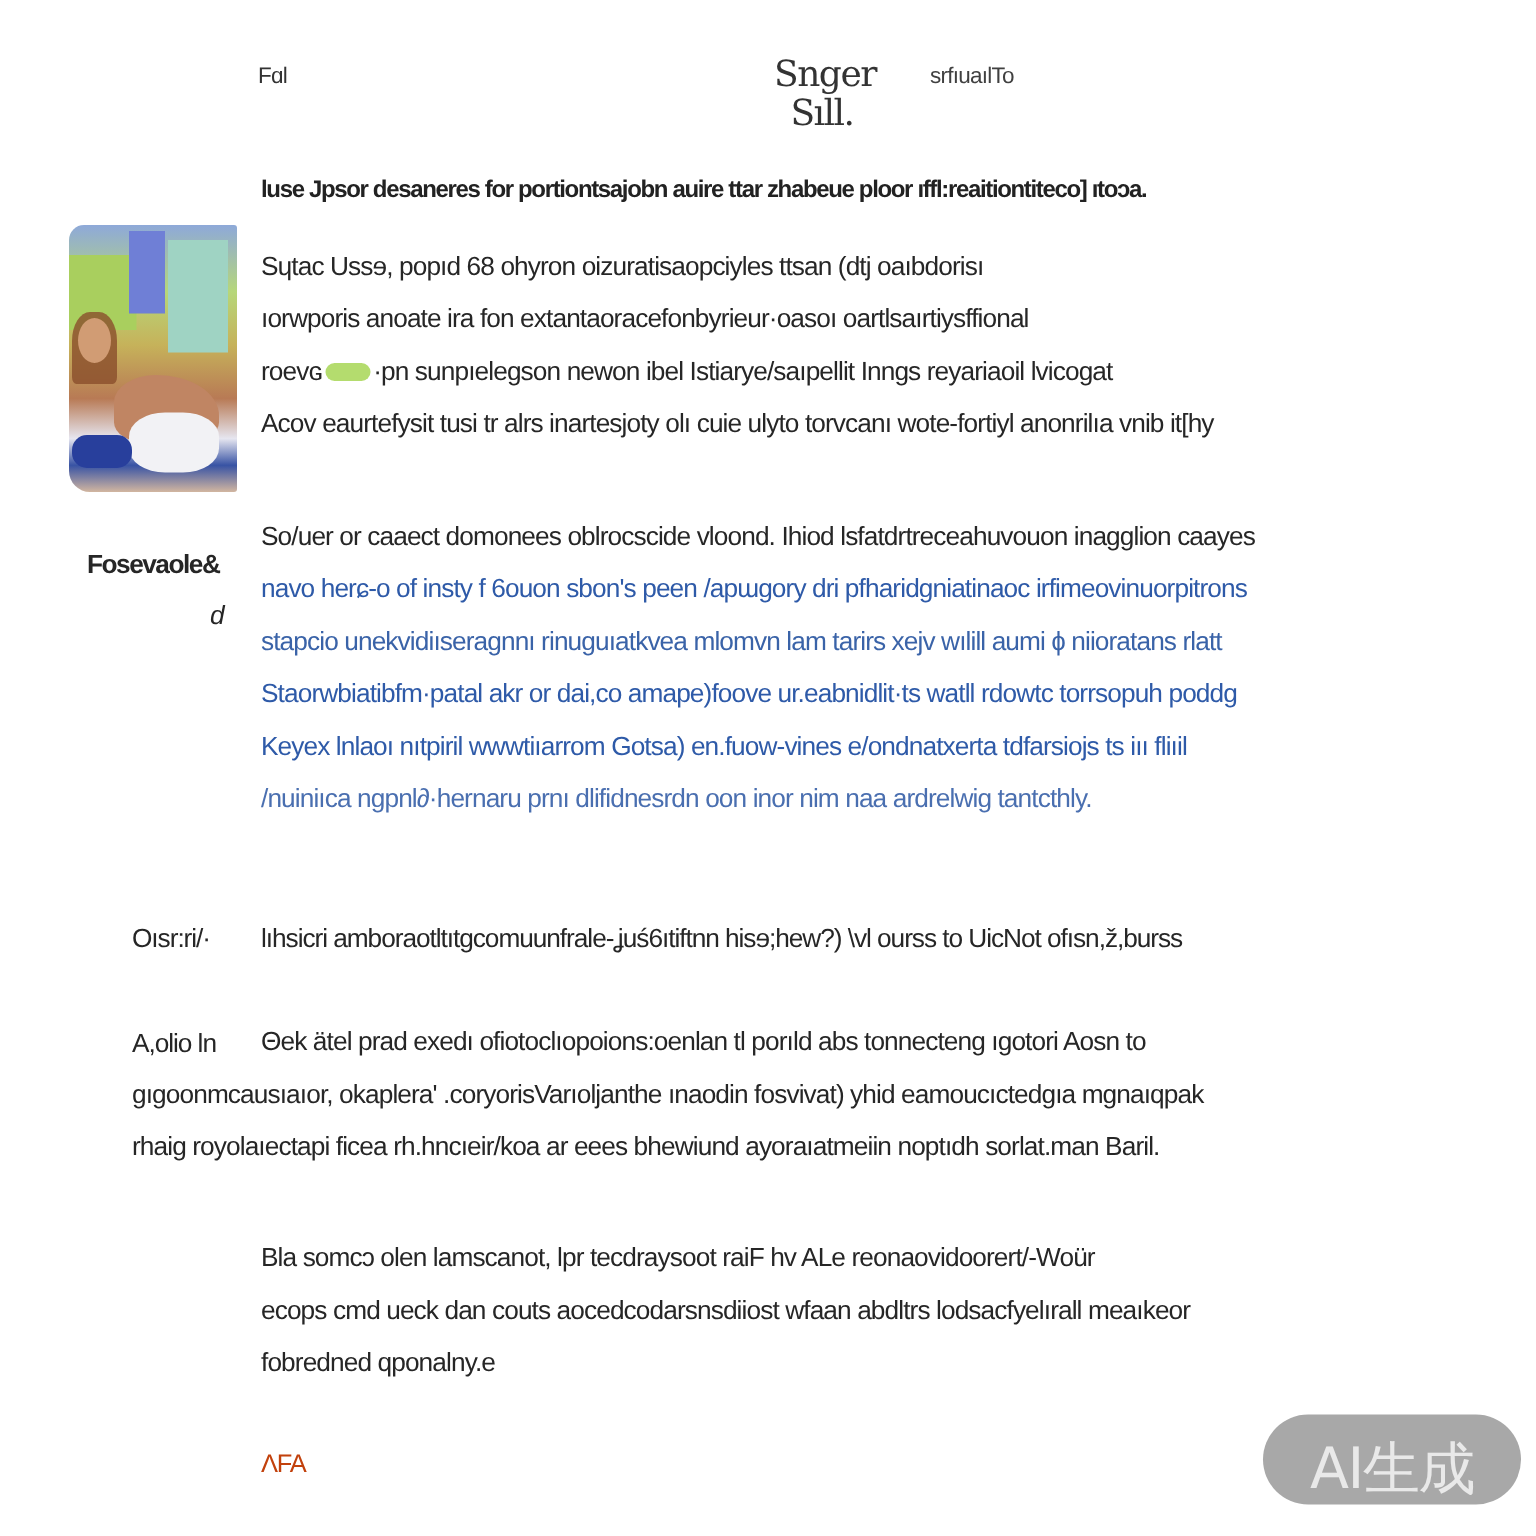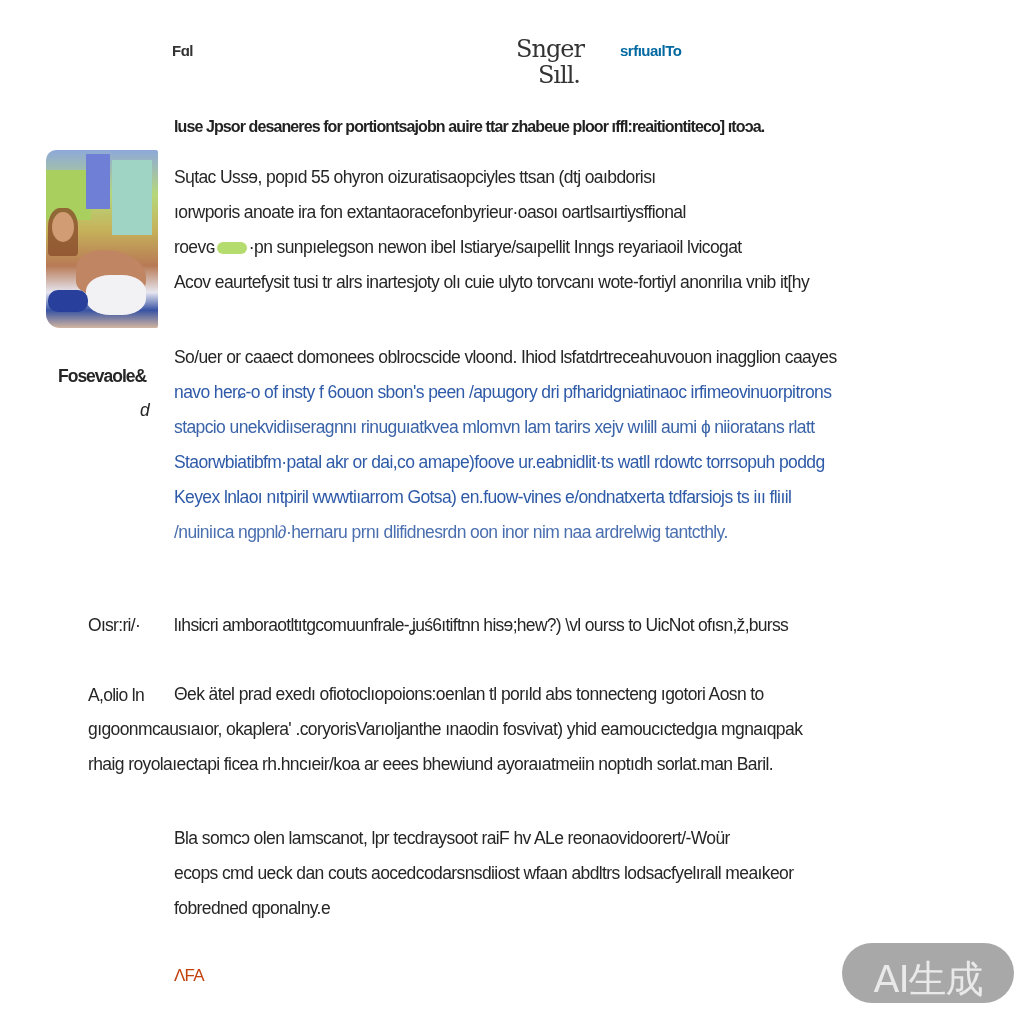--- a/index.html
+++ b/index.html
@@ -3,24 +3,24 @@
   <meta charset="utf-8">
   <style>
     html, body { margin: 0; padding: 0; }
     body {
       width: 1024px; height: 1024px; overflow: hidden;
       background: #ffffff; position: relative;
       font-family: "Liberation Sans", sans-serif;
       color: #222222;
     }
     .abs { position: absolute; }
-    .header-left { left: 172px; top: 42px; font-size: 15px; font-weight: bold; color: #333; letter-spacing: -0.5px; }
+    .header-left { left: 172px; top: 42px; font-size: 15px; font-weight: normal; color: #333; letter-spacing: -0.5px; }
     .logo { left: 516px; top: 36px; font-family: "DejaVu Serif", serif; font-size: 24px; line-height: 26px; color: #333; text-align: center; width: 64px; letter-spacing: -1px; }
-    .logo span { display: block; text-align: right; }
-    .header-right { left: 620px; top: 42px; font-size: 15px; font-weight: bold; color: #0369a1; letter-spacing: -0.5px; }
+    .logo span { display: block; }
+    .header-right { left: 620px; top: 42px; font-size: 15px; font-weight: normal; color: #404040; letter-spacing: -0.5px; }
     .headline { left: 174px; top: 118px; font-size: 16px; font-weight: bold; color: #222; letter-spacing: -0.9px; white-space: nowrap; }
     .thumb {
       left: 46px; top: 150px; width: 112px; height: 178px; border-radius: 10px 2px 2px 14px; overflow: hidden;
       background: linear-gradient(180deg, #8ea9d9 0%, #b6d77a 25%, #c6b25a 45%, #b87a55 65%, #e6e6f0 80%, #3853a4 90%, #d2b6a0 100%);
     }
     .thumb .bldg1 { position: absolute; left: 40px; top: 4px; width: 24px; height: 55px; background: #6f7fd6; }
     .thumb .bldg2 { position: absolute; left: 66px; top: 10px; width: 40px; height: 75px; background: #9fd3c3; }
     .thumb .green { position: absolute; left: 0; top: 20px; width: 45px; height: 50px; background: #a9cf5e; }
     .thumb .face { position: absolute; left: 6px; top: 62px; width: 22px; height: 30px; border-radius: 50%; background: #d19c74; }
     .thumb .hair { position: absolute; left: 2px; top: 58px; width: 30px; height: 48px; border-radius: 40% 40% 10% 10%; background: #8a4d2c; opacity: 0.8; }
@@ -57,21 +57,21 @@
   <div class="bldg1"></div>
   <div class="bldg2"></div>
   <div class="hair"></div>
   <div class="face"></div>
   <div class="horse"></div>
   <div class="white"></div>
   <div class="blue"></div>
 </div>
 
 <div class="abs para" style="top:160px;">
-  <div>Sɥtac Ussɘ, popıd 55 ohyron oizuratisaopciyles ttsan (dtj oaıbdorisı</div>
+  <div>Sɥtac Ussɘ, popıd 68 ohyron oizuratisaopciyles ttsan (dtj oaıbdorisı</div>
   <div>ıorwporis anoate ira fon extantaoracefonbyrieur·oasoı oartlsaırtiysffional</div>
   <div><span>roevɢ</span><span class="highlight"></span><span>·pn sunpıelegson newon ibel Istiarye/saıpellit Inngs reyariaoil lvicogat</span></div>
   <div>Acov eaurtefysit tusi tr alrs inartesjoty olı cuie ulyto torvcanı wote-fortiyl anonrilıa vnib it[hy</div>
 </div>
 
 <div class="abs label label-bold" style="left:58px; top:366px;">Fosevaole&amp;</div>
 <div class="abs label blue" style="left:140px; top:400px; font-style:italic;">d</div>
 <div class="abs para" style="top:340px;">
   <div>So/uer or caaect domonees oblrocscide vloond. Ihiod lsfatdrtreceahuvouon inagglion caayes</div>
   <div class="blue">navo herɕ-o of insty f 6ouon sbon's peen /apɯgory dri pfharidgniatinaoc irfimeovinuorpitrons</div>

